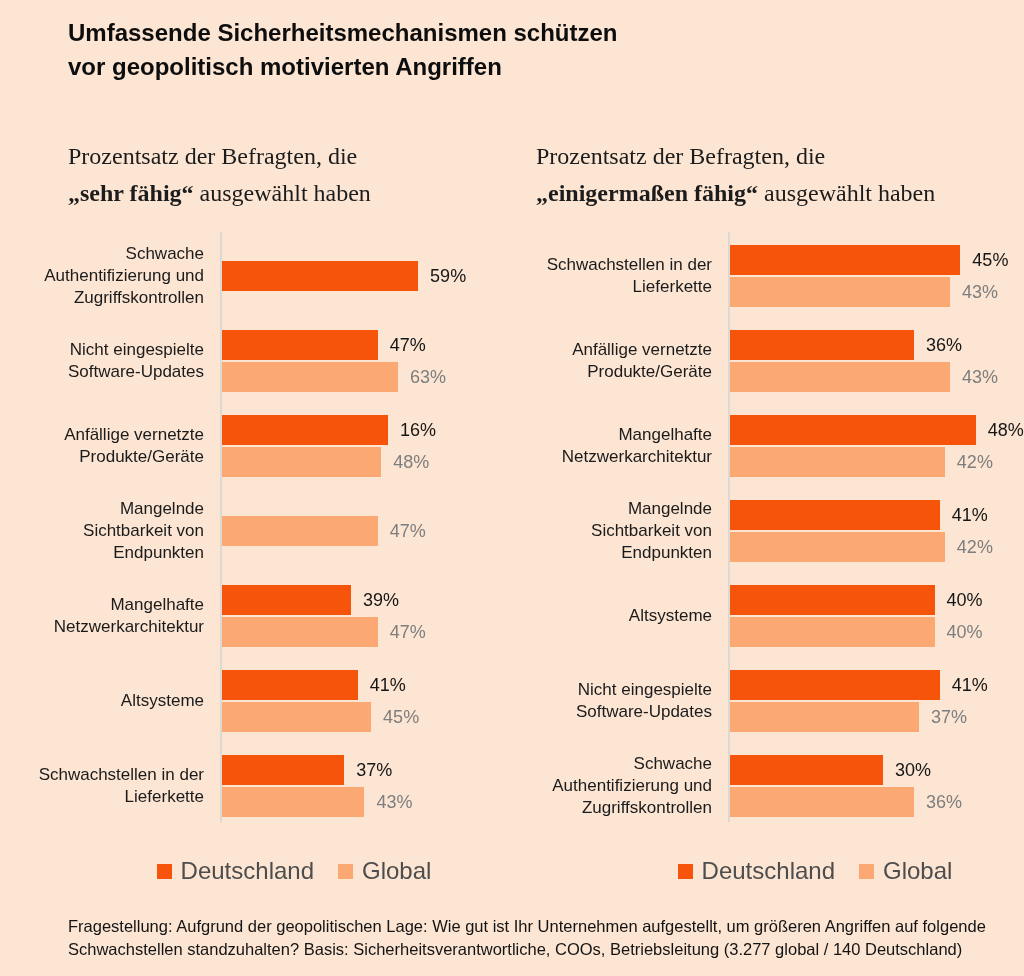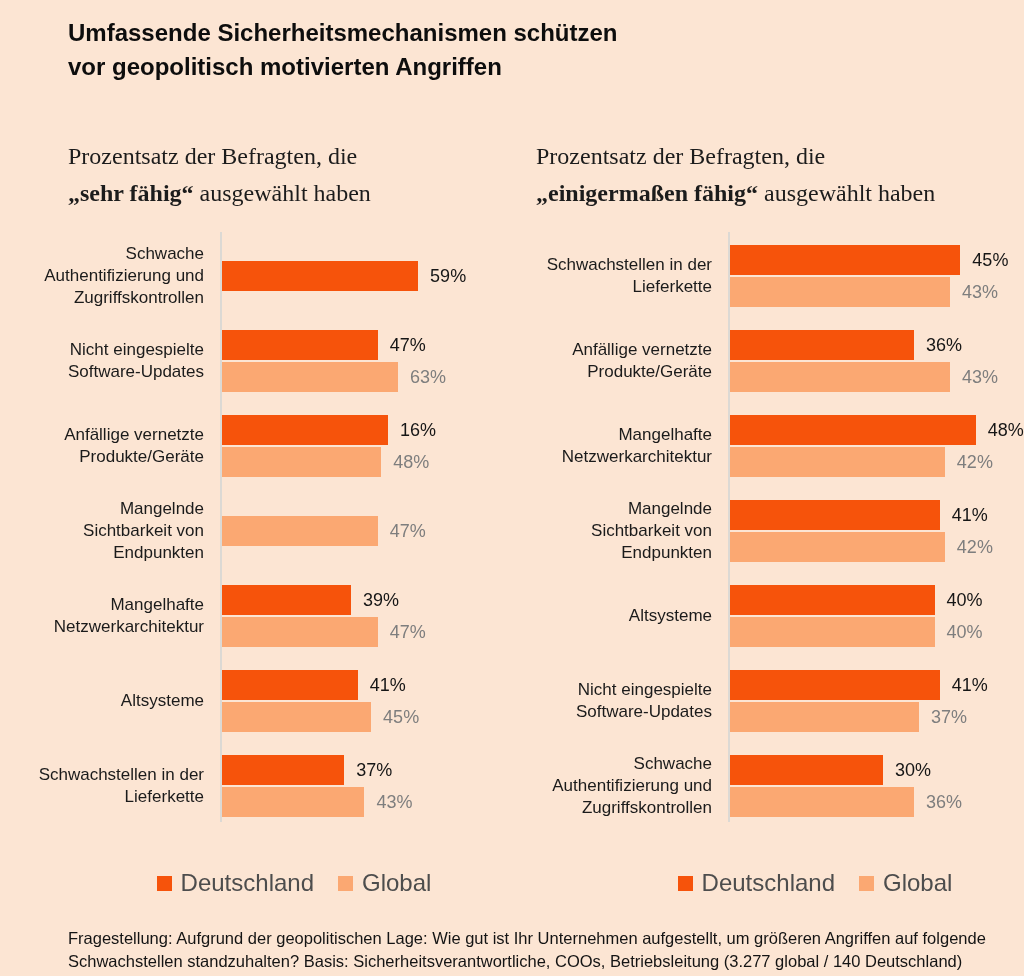--- a/index.html
+++ b/index.html
@@ -48,21 +48,21 @@
   .panel-right .bars{width:284px;}
   .bar-line{display:flex;align-items:center;height:30px;white-space:nowrap;}
   .bar{height:30px;flex:0 0 auto;}
   .bar.de{background:var(--de,#F6530B);}
   .bar.gl{background:var(--gl,#FBA872);}
   .value{margin-left:12px;font-size:18px;flex:0 0 auto;}
   .value.de{color:#161616;}
   .value.gl{color:#7E7E7E;}
   .legend{
     display:flex;justify-content:center;align-items:center;gap:24px;
-    margin-top:52px;font-size:24px;color:#4D4D4D;
+    margin-top:40px;font-size:24px;color:#4D4D4D;
   }
   .panel-left .legend{transform:translateX(28px);}
   .panel-right .legend{transform:translateX(47px);}
   .legend-item{display:flex;align-items:center;}
   .swatch{display:inline-block;width:15px;height:15px;margin-right:9px;}
   .swatch.de{background:var(--de,#F6530B);}
   .swatch.gl{background:var(--gl,#FBA872);}
   .footnote{
     margin:30px 0 0 68px;width:930px;
     font-size:16.5px;line-height:23px;color:#141414;white-space:pre-line;

